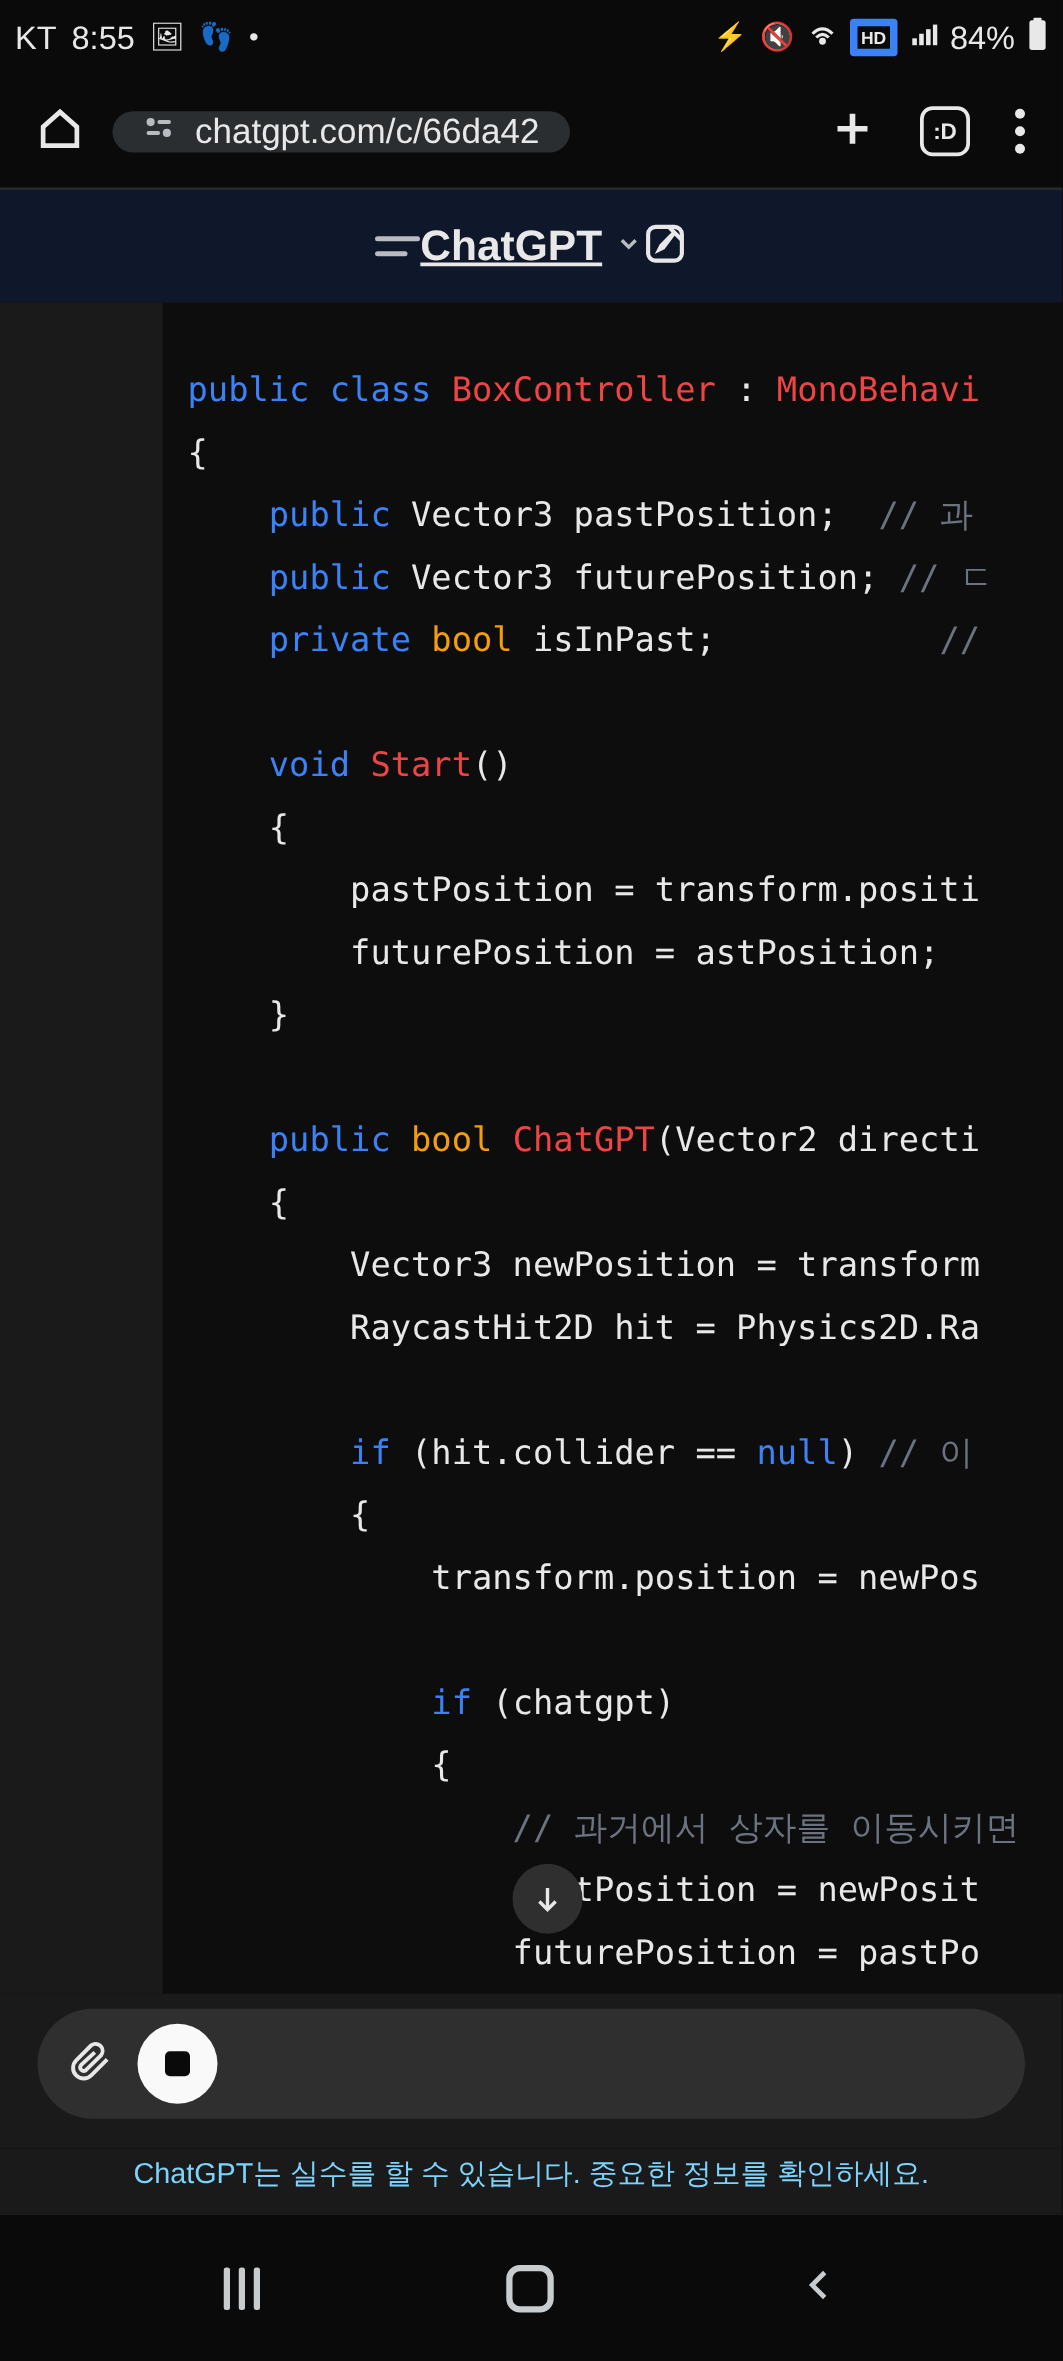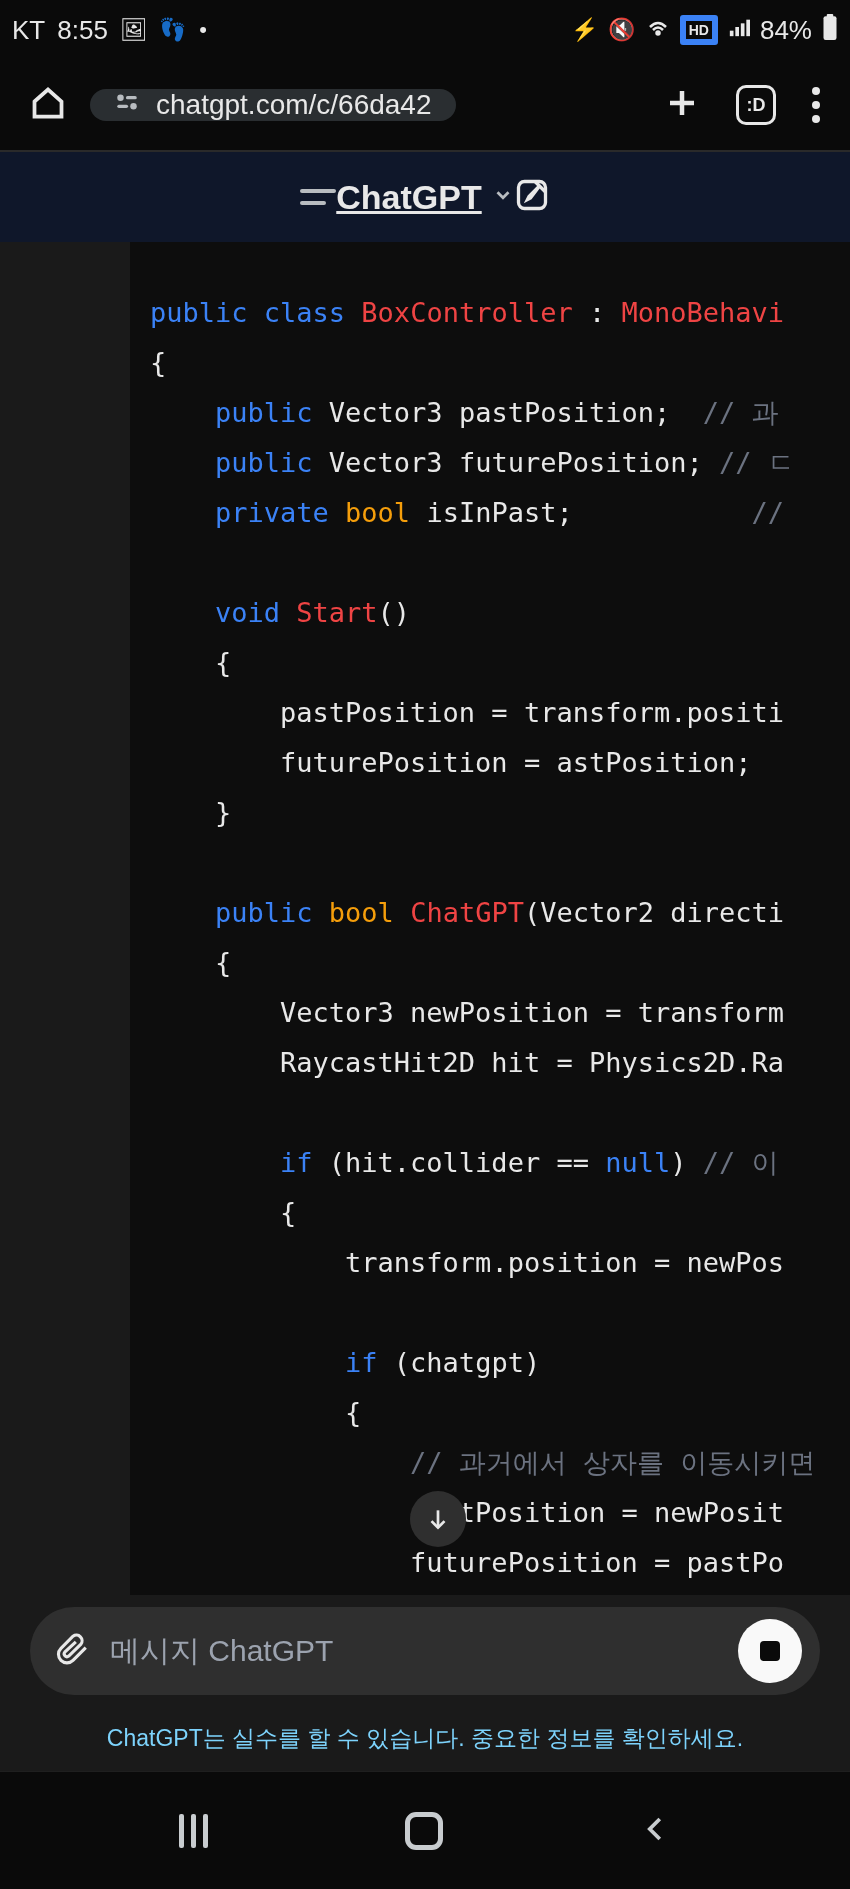--- a/index.html
+++ b/index.html
@@ -297,21 +297,20 @@
   </div>
 </div>
 
 <div class="input-area">
   <div class="input-pill">
     <div class="attach-icon">
       <svg viewBox="0 0 24 24" fill="none" stroke="#e8e8e8" stroke-width="2.2">
           <path d="M21 11 L12 20 a6 6 0 0 1 -8.5 -8.5 L12 3 a4 4 0 0 1 5.6 5.6 L9 17 a2 2 0 0 1 -2.8 -2.8 L14 7"></path>
         </svg>
     </div>
-    <input class="msg-input" placeholder="메시지 ChatGPT" style="">
     <div class="send-btn">
       <div class="square"></div>
     </div>
   </div>
 </div>
 
 <div class="disclaimer">ChatGPT는 실수를 할 수 있습니다. 중요한 정보를 확인하세요.</div>
 
 <div class="nav-bar">
   <div class="nav-recents">

